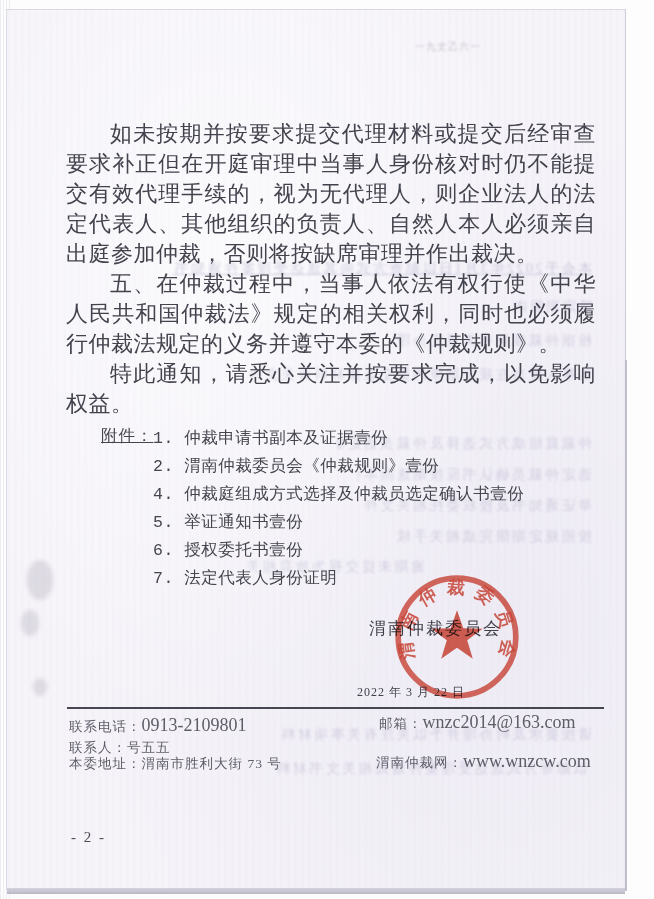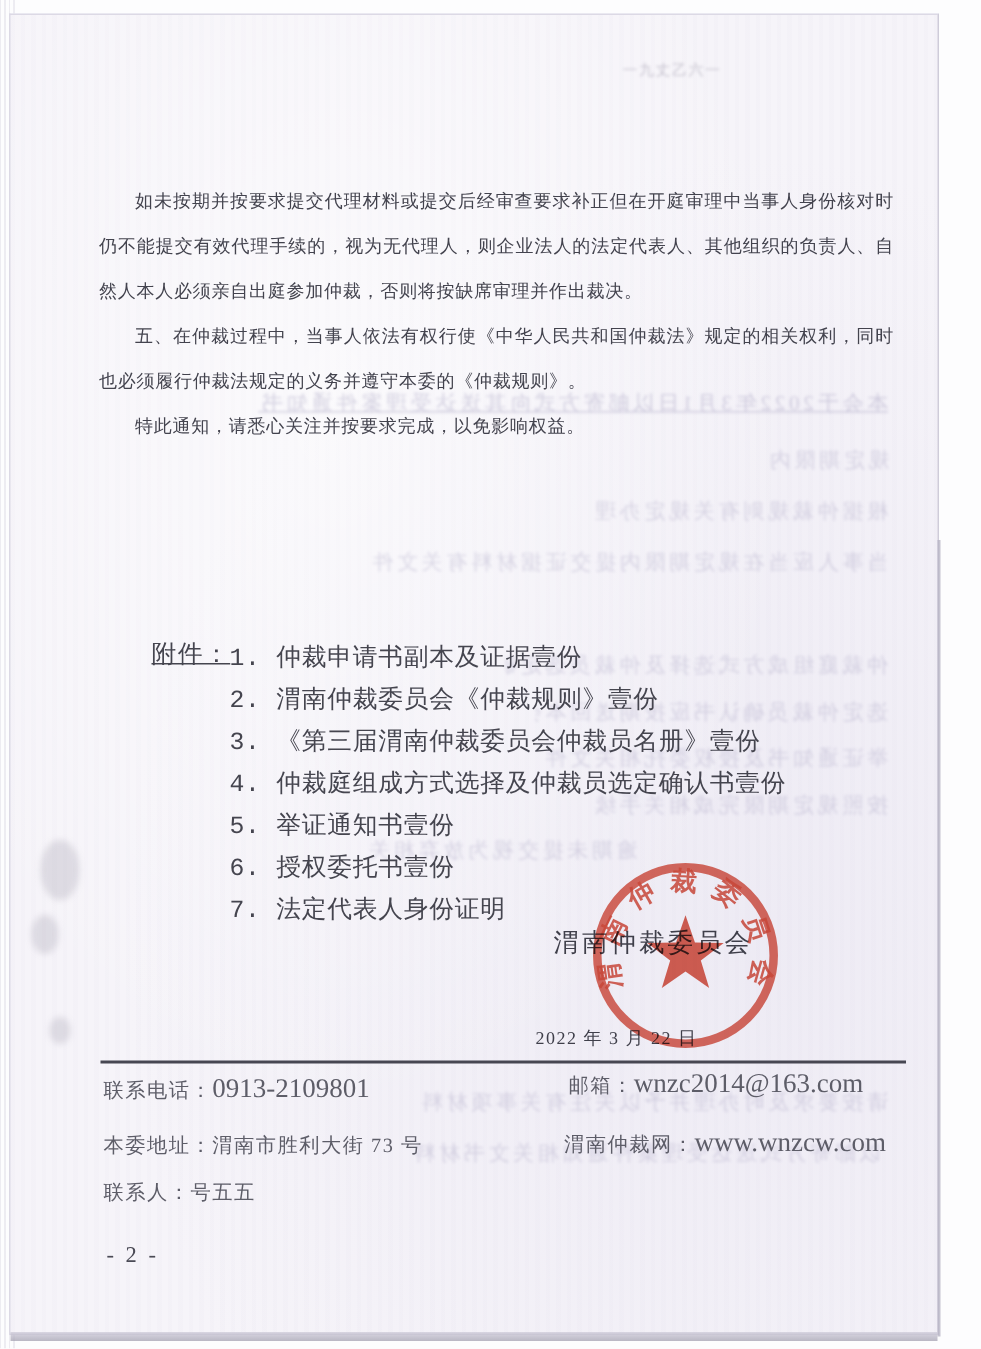--- a/index.html
+++ b/index.html
@@ -30,21 +30,21 @@
     background:linear-gradient(#cfccda,#a3a0b0);
     opacity:.75;
   }
   .paper-right-shade{
     position:absolute; right:-2px; top:350px; bottom:-2px; width:2px;
     background:#b7b4c4; opacity:.8;
   }
   
   .doc-body{
     position:absolute; left:59px; top:109px; width:530px;
-    font-size:12px; line-height:30px; color:#43434e;
+    font-size:22px; line-height:30px; color:#43434e;
     letter-spacing:.5px; text-align:justify; text-justify:inter-character;
   }
   .doc-body p{ text-indent:2em; }
   
   .attach-label{
     position:absolute; left:94px; top:415px;
     font-size:16.5px; color:#45454f; letter-spacing:1px;text-decoration:underline;
   }
   .attach-items{
     position:absolute; left:146px; top:415px; width:420px;
@@ -64,21 +64,21 @@
     mix-blend-mode:multiply; opacity:.92;
   }
   
   .footer-divider{
     position:absolute; left:60px; top:697px; width:537px; height:0;
     border-top:2px solid #474752;
   }
   .ft{ position:absolute; font-size:13.5px; color:#5d5d68; letter-spacing:1px; white-space:nowrap; }
   .ft .val{ font-family:Liberation Serif, serif; letter-spacing:0; font-size:18px; }
   .ft-phone   { left:62px;  top:705px; }
-  .ft-contact { left:62px;  top:729px;margin-top:47px; }
+  .ft-contact { left:62px;  top:729px; }
   .ft-address { left:62px;  top:745px; }
   .ft-email   { left:372px; top:702px; }
   .ft-website { left:369px; top:741px; }
   .page-number{
     position:absolute; left:64px; top:819px;
     font-size:15px; color:#4a4a55; letter-spacing:2px;
   }
   
   .bleed{
     position:absolute; font-size:14px; color:#7b74a2; opacity:.24;
@@ -120,21 +120,20 @@
   <div class="doc-body">
     <p>如未按期并按要求提交代理材料或提交后经审查要求补正但在开庭审理中当事人身份核对时仍不能提交有效代理手续的，视为无代理人，则企业法人的法定代表人、其他组织的负责人、自然人本人必须亲自出庭参加仲裁，否则将按缺席审理并作出裁决。</p>
     <p>五、在仲裁过程中，当事人依法有权行使《中华人民共和国仲裁法》规定的相关权利，同时也必须履行仲裁法规定的义务并遵守本委的《仲裁规则》。</p>
     <p>特此通知，请悉心关注并按要求完成，以免影响权益。</p>
   </div>
 
   <div class="attach-label">附件：</div>
   <div class="attach-items">
     <div>1. 仲裁申请书副本及证据壹份</div>
     <div>2. 渭南仲裁委员会《仲裁规则》壹份</div>
-    <div>3. 《第三届渭南仲裁委员会仲裁员名册》壹份</div>
     <div>4. 仲裁庭组成方式选择及仲裁员选定确认书壹份</div>
     <div>5. 举证通知书壹份</div>
     <div>6. 授权委托书壹份</div>
     <div>7. 法定代表人身份证明</div>
   </div>
 
   <div class="sig-org">渭南仲裁委员会</div>
   <div class="sig-date">2022 年 3 月 22 日</div>
 
   <svg class="seal-svg" viewBox="0 0 126 126">

